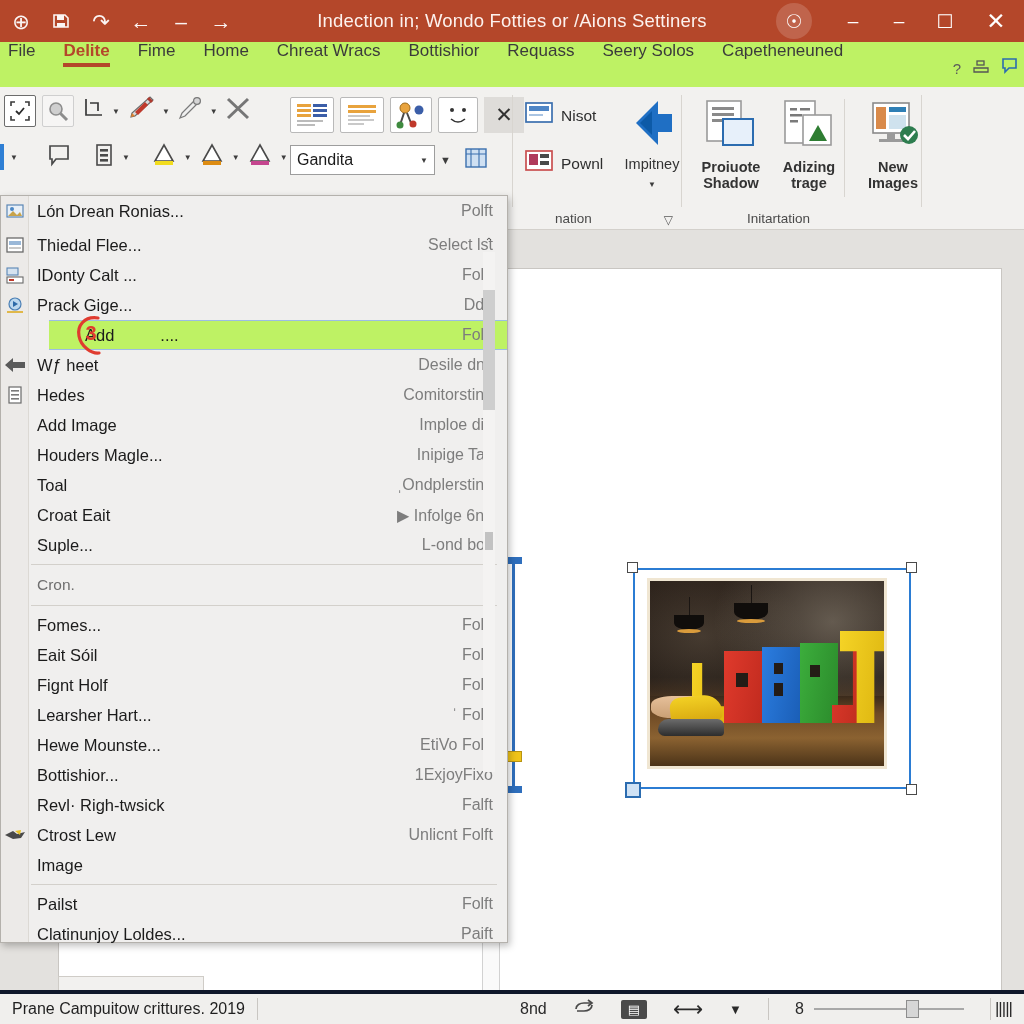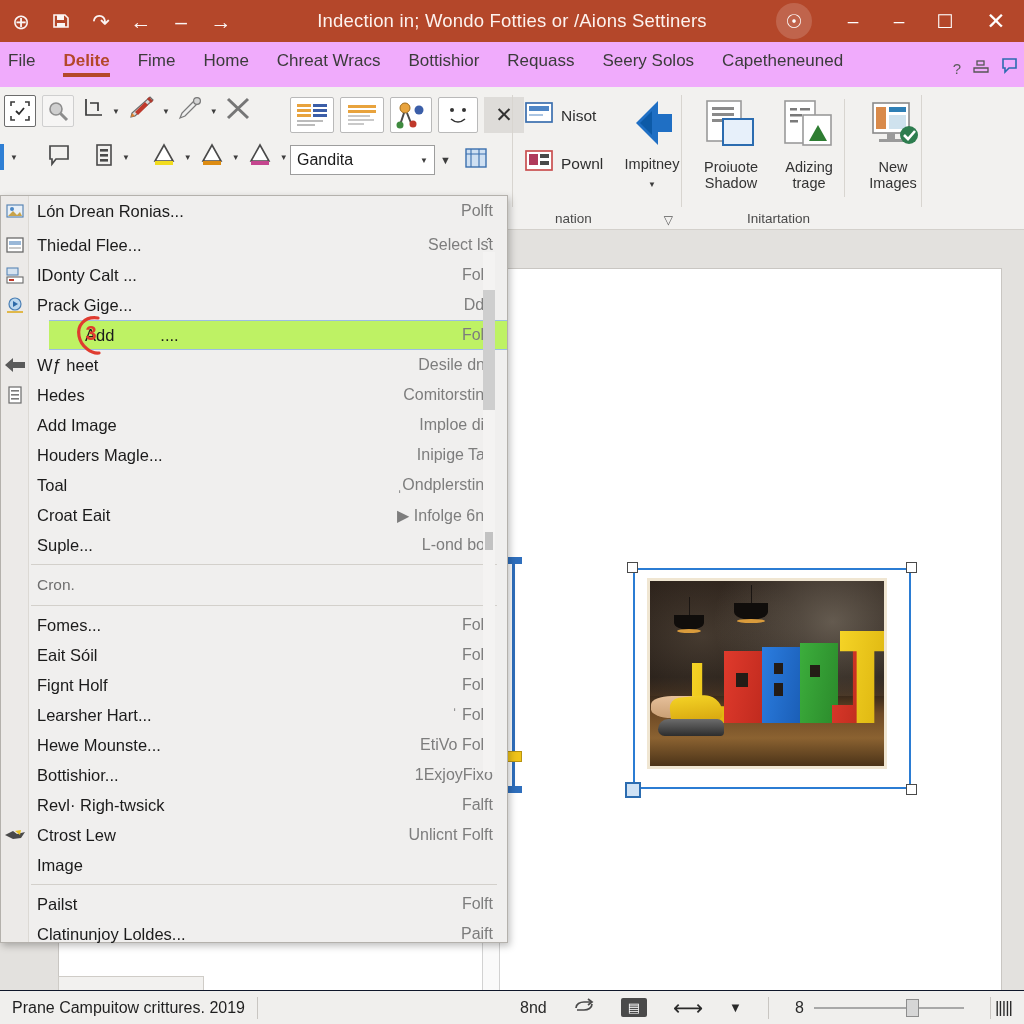--- a/index.html
+++ b/index.html
@@ -37,21 +37,21 @@
   }
   .tb-btn {
     width: 46px; height: 42px; display: flex; align-items: center; justify-content: center;
     color: #fff; font-size: 19px;
   }
   .tb-btn.close { font-size: 23px; width: 56px; }
 
   
   .tabbar {
     position: absolute; left: 0; top: 42px; width: 1024px; height: 45px;
-    background: #f0abfc; display: flex; align-items: center;
+    background: #bef264; display: flex; align-items: flex-start;
   }
   .tab {
     position: relative; padding: 0 14px 8px 14px; font-size: 17px; color: #3b3b3b;
     line-height: 1;
   }
   .tab.active { color: #b4472a; font-weight: bold; }
   .tab.active::after {
     content: ""; position: absolute; left: 14px; right: 14px; bottom: 0;
     height: 4px; background: #b4472a;
   }
@@ -83,21 +83,21 @@
   
   .fontbox {
     width: 145px; height: 30px; background: #fff; border: 1px solid #9d9d9d;
     display: flex; align-items: center; padding: 0 6px; font-size: 16px; color: #1a1a1a;
   }
   .fontbox .fname { flex: 1; }
 
   
   .bigbtn {
     display: flex; flex-direction: column; align-items: center; width: 78px;
-    font-size: 14.5px; color: #333; line-height: 1.12; text-align: center;
+    font-size: 14.5px; color: #333; line-height: 1.12; text-align: center; font-weight: bold;
   }
   .bigbtn .bglyph { margin-bottom: 5px; }
   .smallbtn { display: flex; align-items: center; gap: 7px; font-size: 15.5px; color: #2e2e2e; }
 
   
   .docarea {
     position: absolute; left: 0; top: 230px; width: 1024px; height: 760px;
     background: #e3e1de;
   }
   .page {
@@ -222,21 +222,21 @@
   }
   .annot .num {
     position: absolute; left: 6px; top: 7px; width: 26px; height: 26px;
     color: #e03b2f; font-size: 20px; font-weight: bold;
     display: flex; align-items: center; justify-content: center;
   }
 
   
   .statusbar {
     position: absolute; left: 0; top: 990px; width: 1024px; height: 34px;
-    background: #f0efed; border-top: 1px solid #0f172a;
+    background: #f0efed; border-top: 4px solid #0f172a;
     display: flex; align-items: center;
   }
   .sb-left { padding-left: 0px; font-size: 16px; color: #1f1f1f; display: flex; align-items: center; }
   .sb-text { padding: 0 12px; }
   .sb-div { width: 1px; height: 22px; background: #c9c6c2; }
   .sb-mid { position: absolute; left: 520px; display: flex; align-items: center; gap: 26px; font-size: 16px; color: #2a2a2a; }
   .sb-viewbtn {
     background: #4a4a4a; color: #fff; padding: 2px 7px; font-size: 13px; border-radius: 2px;
   }
   .zoomwrap { display: flex; align-items: center; gap: 10px; }

